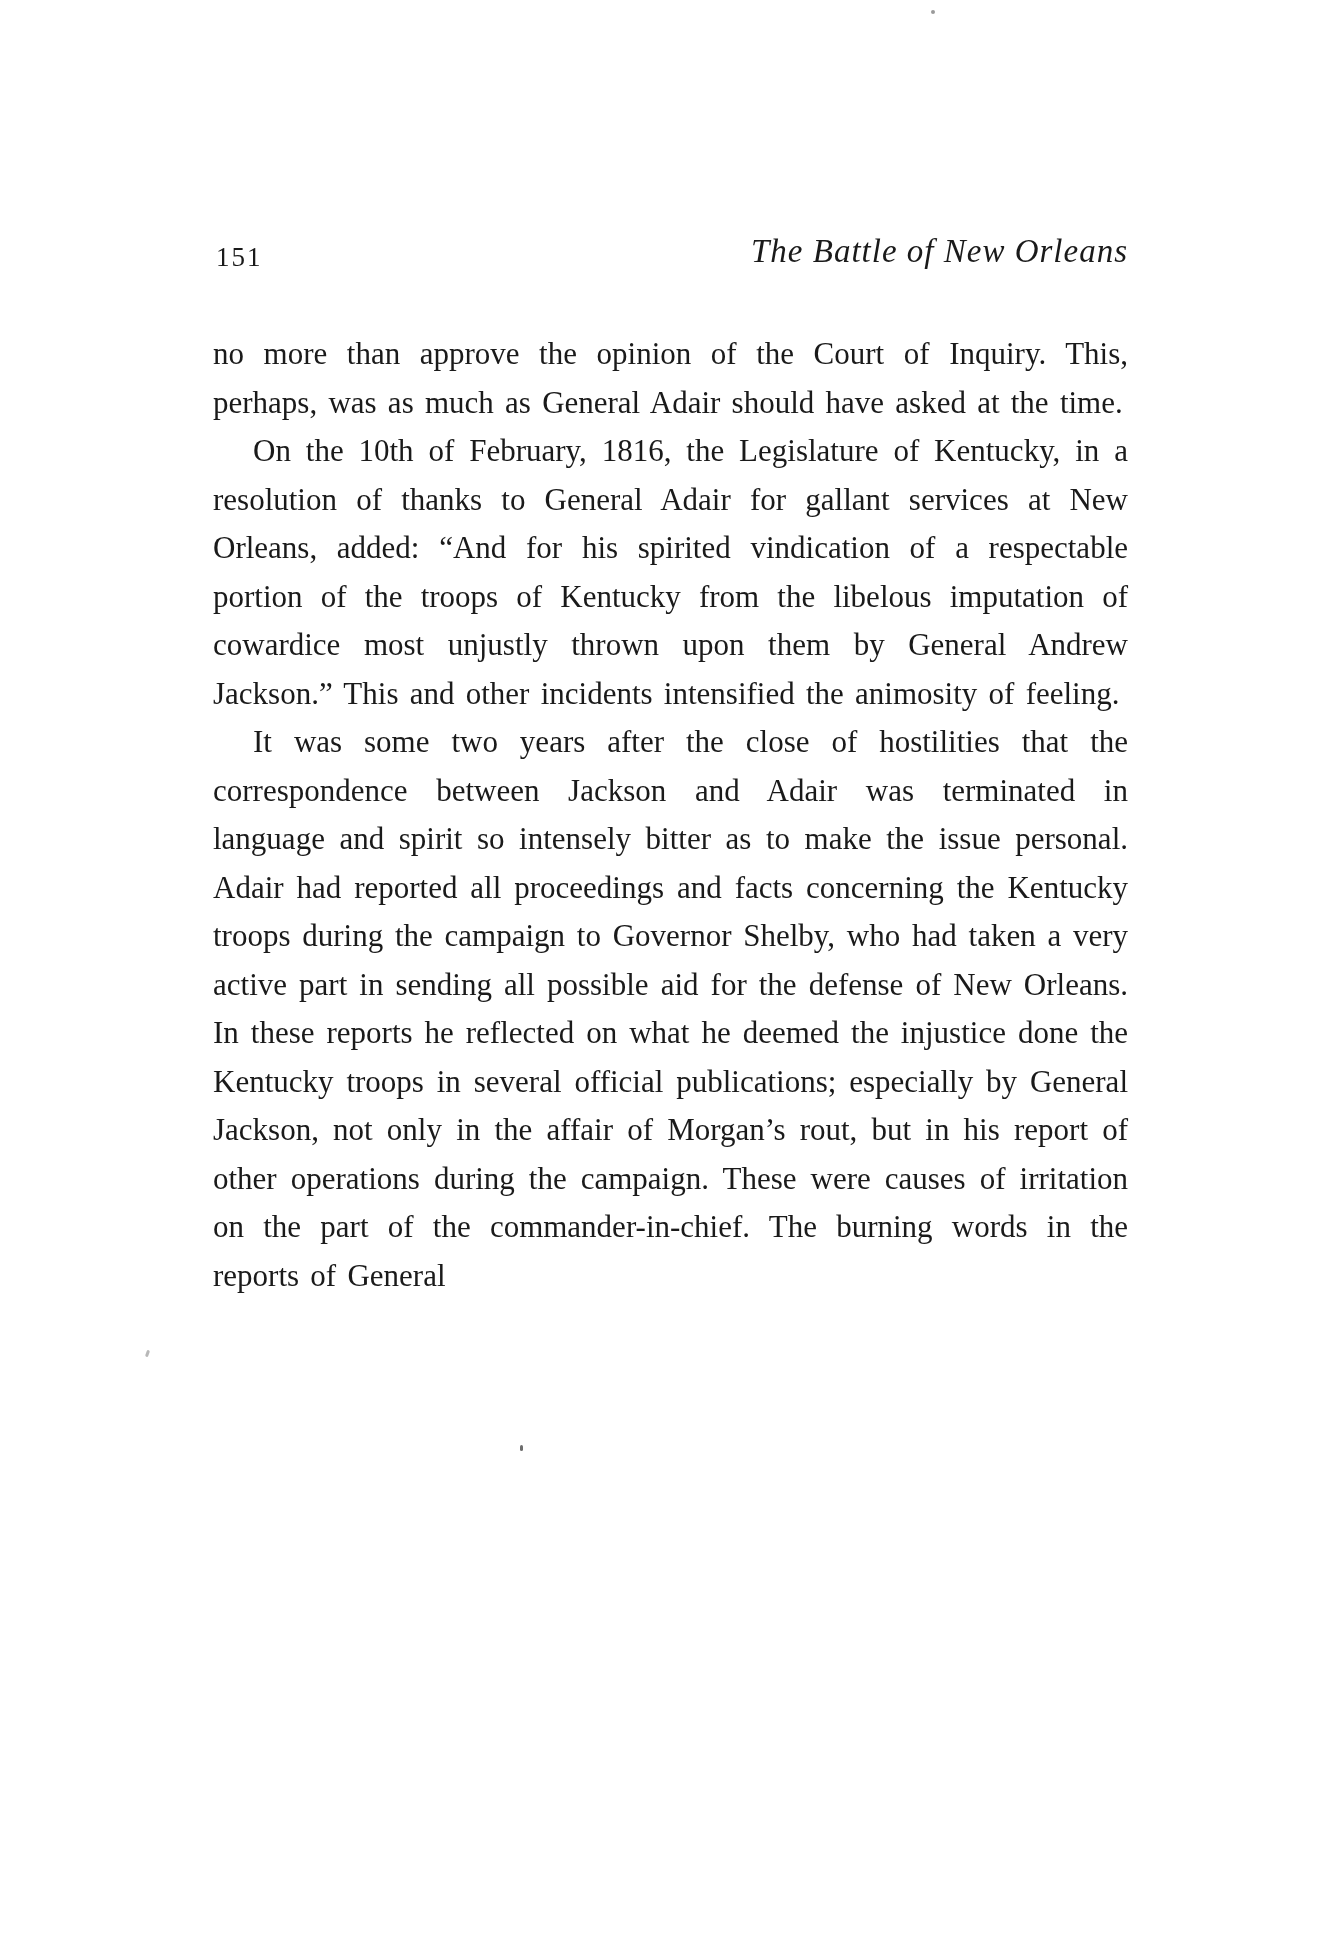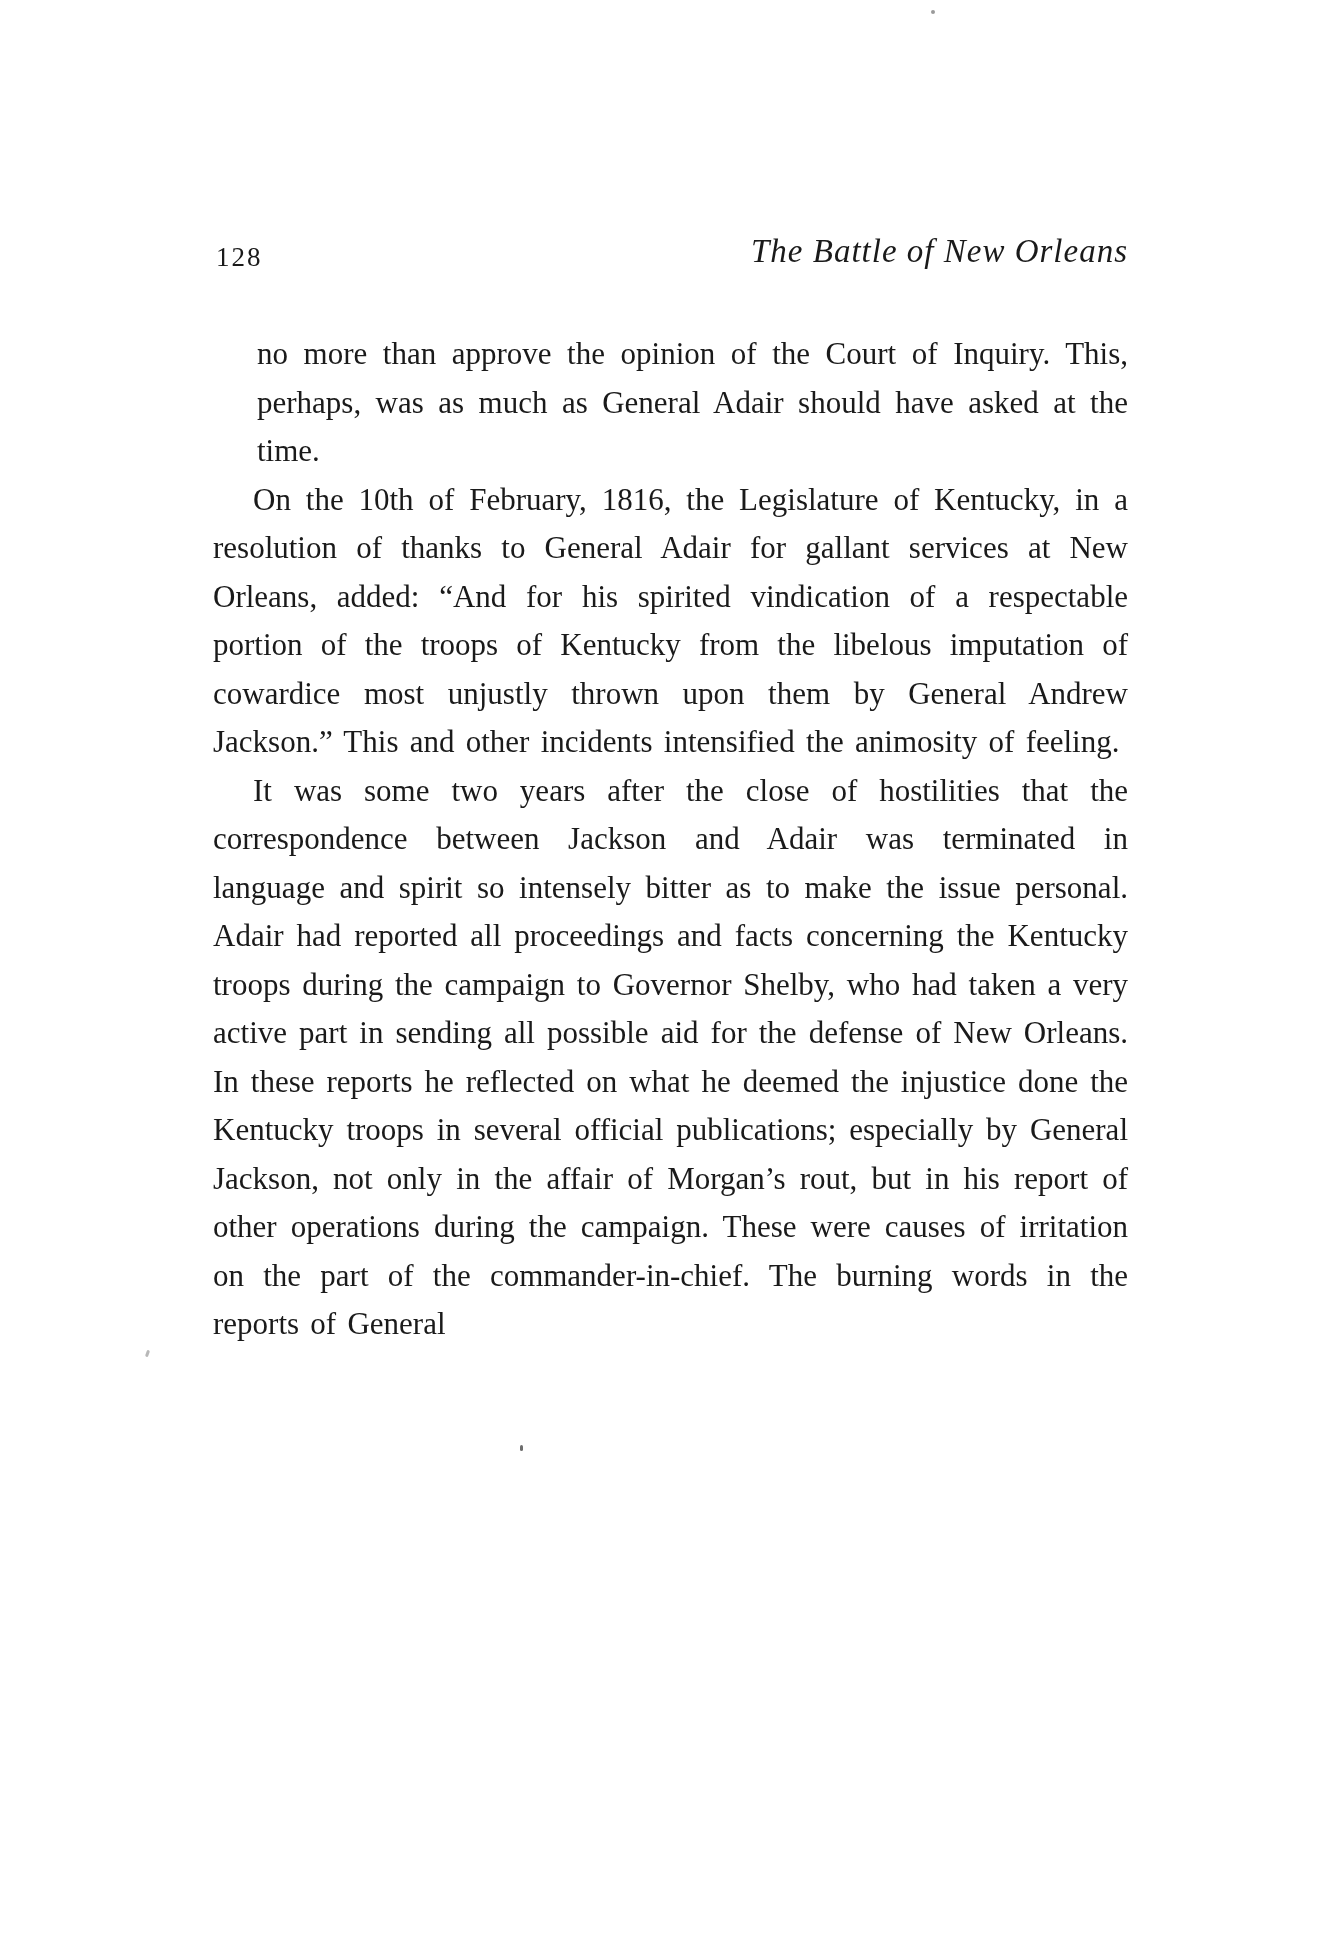--- a/index.html
+++ b/index.html
@@ -54,38 +54,37 @@
     line-height: 48.5px;
     text-align: justify;
   }
   .text-block p {
     margin: 0;
     text-indent: 40px;
     word-spacing: 3.5px;
   }
   .text-block p.continuation {
     text-indent: 0;
-    margin-left: 44px;
   }
   .speck {
     position: absolute;
     background: #9a9a9a;
     border-radius: 50%;
   }
   .speck-top-right    { left: 931px; top: 10px;  width: 4px; height: 4px; }
   .speck-left-margin  { left: 146px; top: 1350px; width: 3px; height: 7px; transform: rotate(20deg); border-radius: 2px; opacity: .7; }
   .speck-inline       { left: 520px; top: 1445px; width: 3px; height: 6px; border-radius: 2px; background: #6d6d6d; }
 </style>
 </head>
 <body>
 
 <div class="page">
 
   <header class="running-head">
-    <span class="page-number">128</span>
+    <span class="page-number">151</span>
     <span class="running-title">The Battle of New Orleans</span>
   </header>
 
   <main class="text-block">
     <p class="continuation">no more than approve the opinion of the Court of Inquiry. This, perhaps, was as much as General Adair should have asked at the time.</p>
     <p>On the 10th of February, 1816, the Legislature of Kentucky, in a resolution of thanks to General Adair for gallant services at New Orleans, added: “And for his spirited vindication of a respectable portion of the troops of Kentucky from the libelous imputation of cowardice most unjustly thrown upon them by General Andrew Jackson.”  This and other incidents intensified the animosity of feeling.</p>
     <p>It was some two years after the close of hostilities that the correspondence between Jackson and Adair was terminated in language and spirit so intensely bitter as to make the issue personal.  Adair had reported all proceedings and facts concerning the Kentucky troops during the campaign to Governor Shelby, who had taken a very active part in sending all possible aid for the defense of New Orleans.  In these reports he reflected on what he deemed the injustice done the Kentucky troops in several official publications; especially by General Jackson, not only in the affair of Morgan’s rout, but in his report of other operations during the campaign.  These were causes of irritation on the part of the commander-in-chief.  The burning words in the reports of General</p>
   </main>
 
   <span class="speck speck-top-right"></span>

